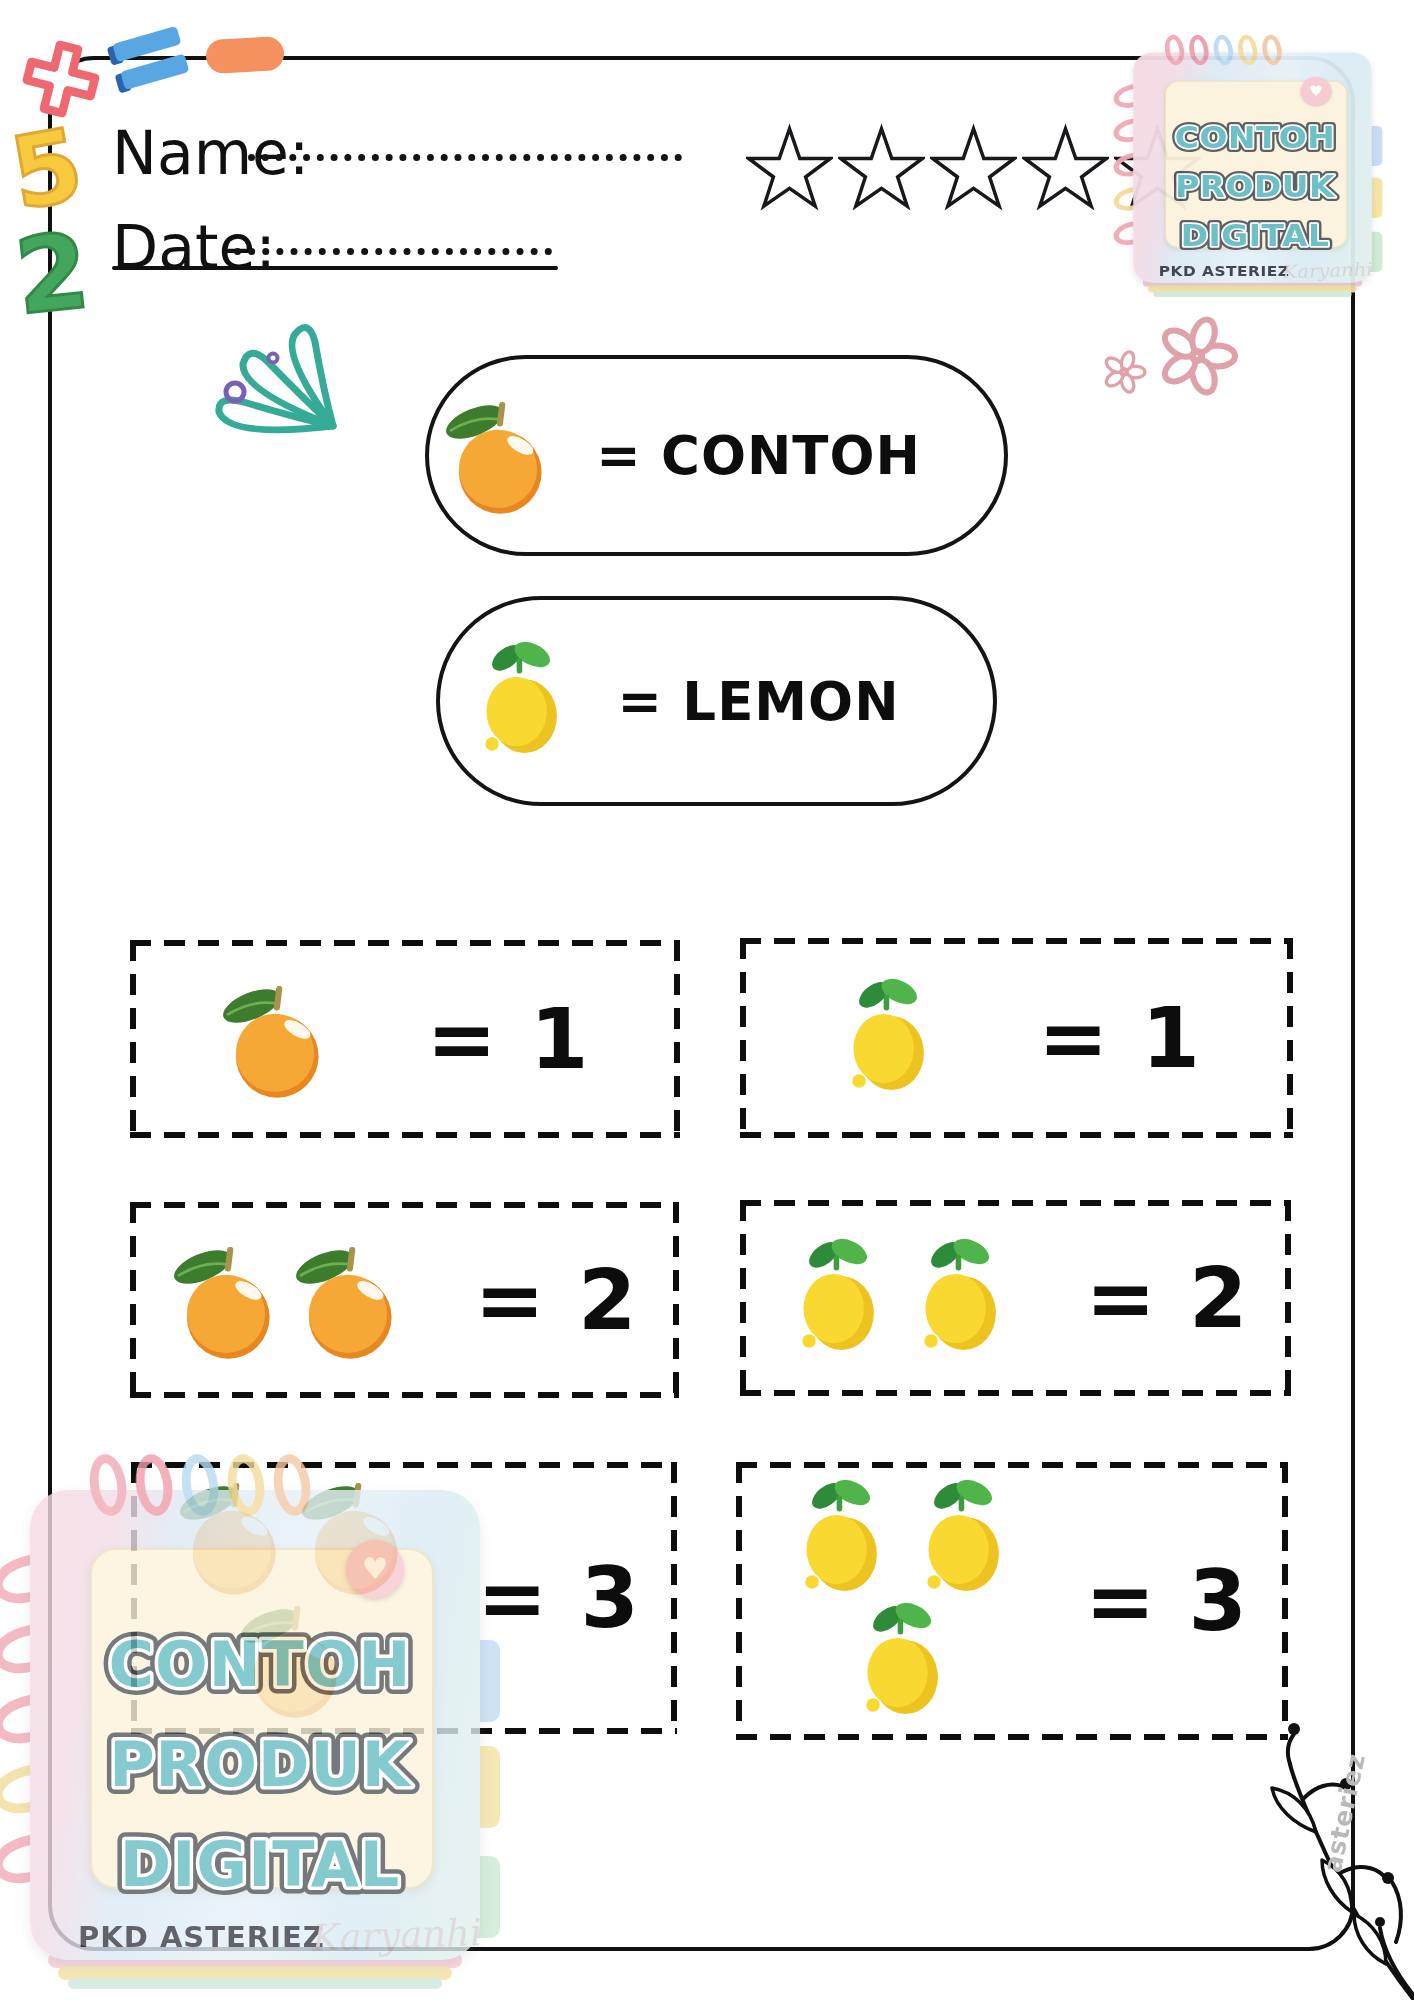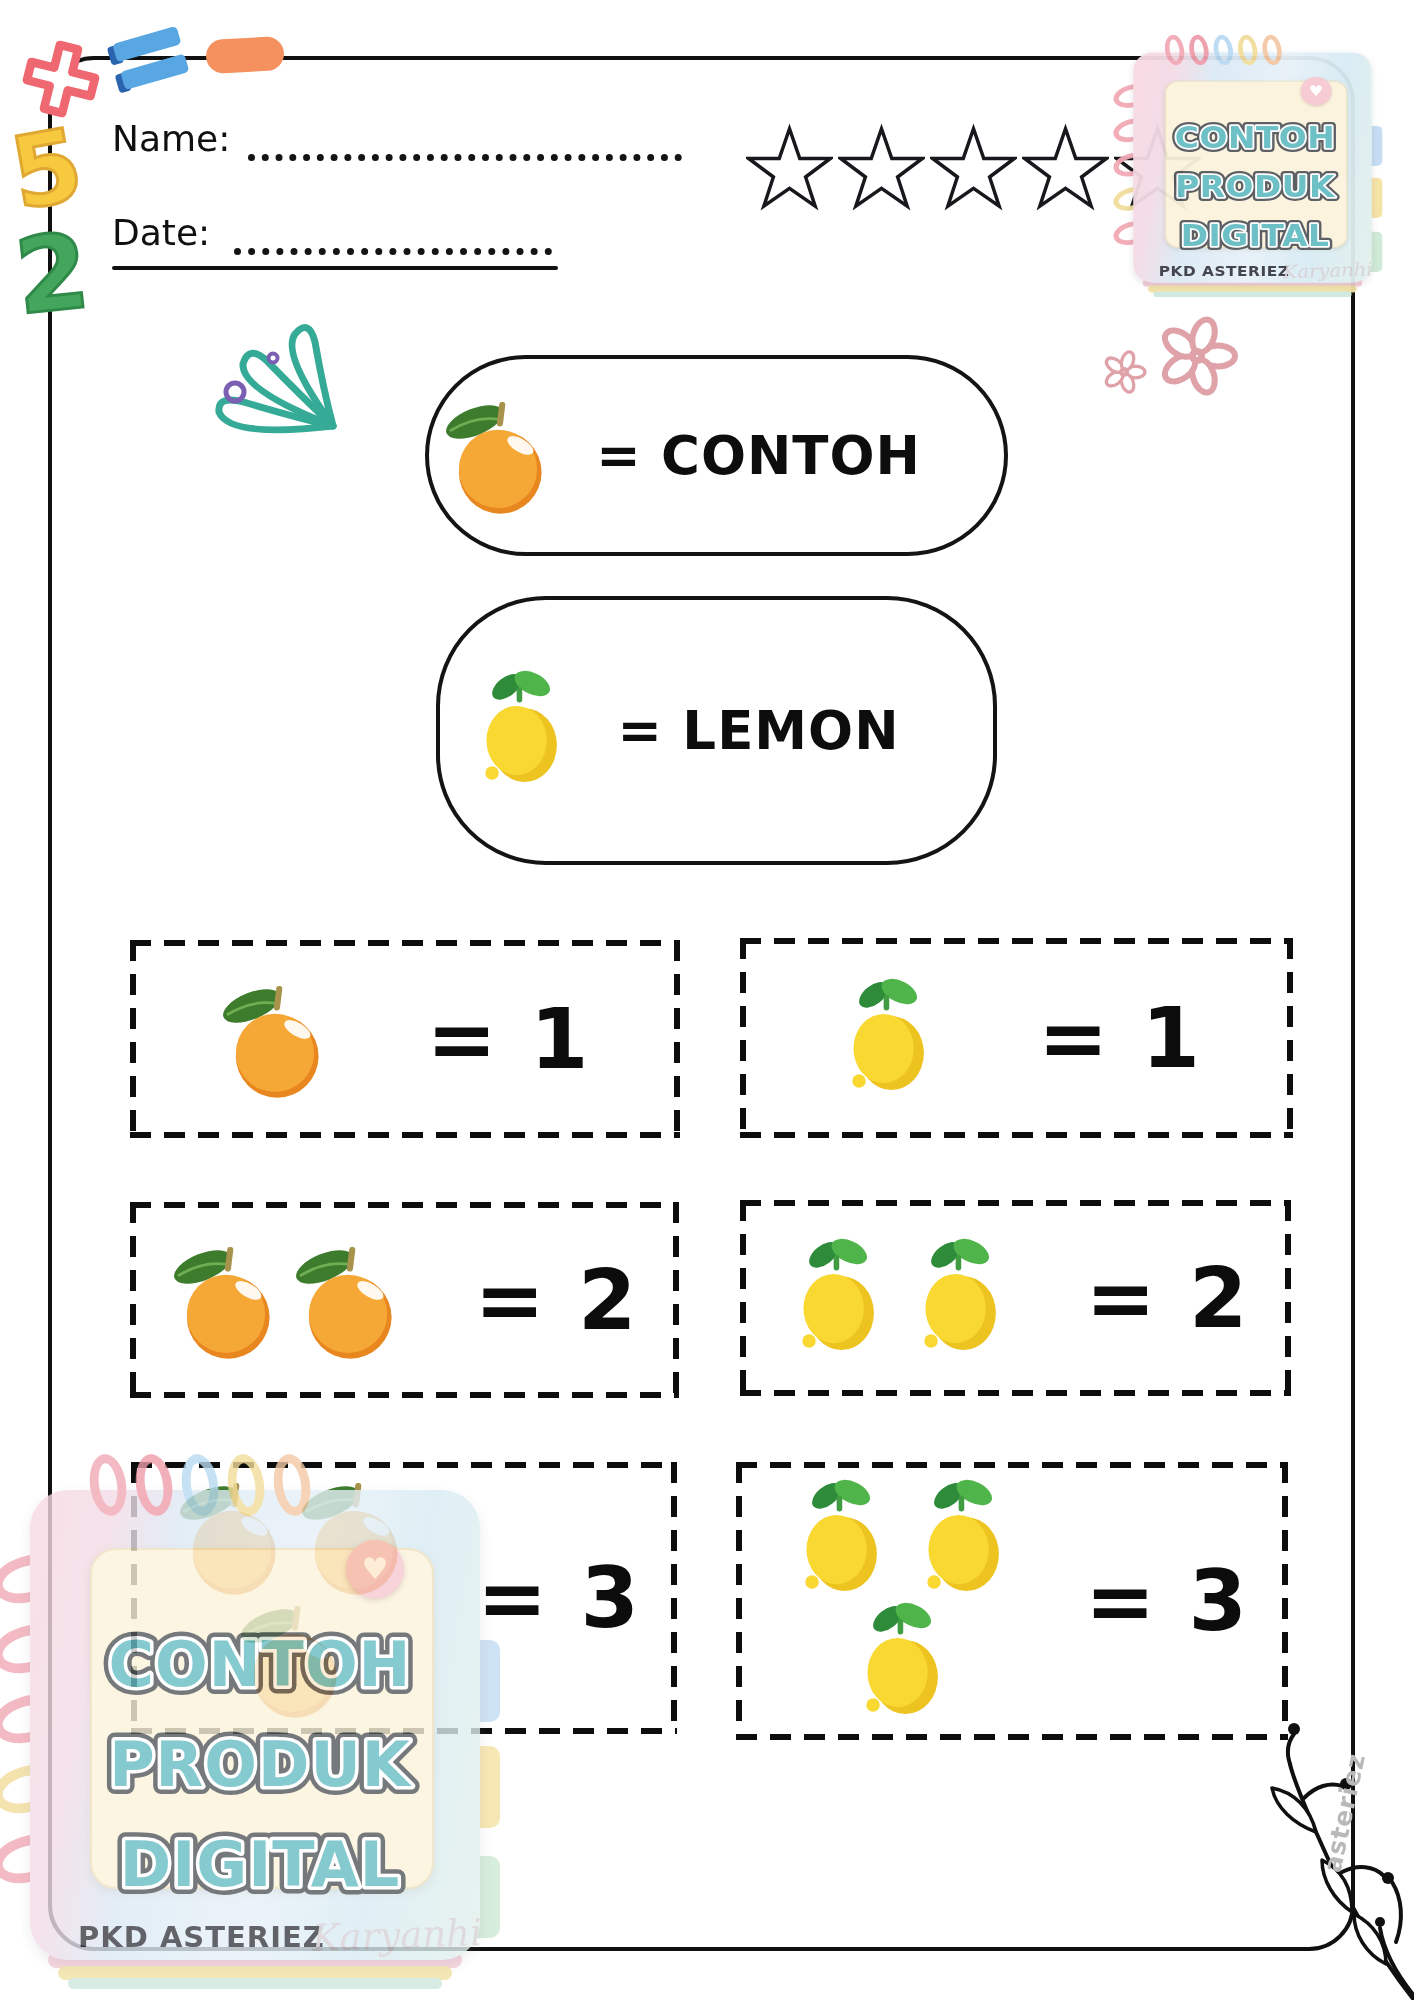--- a/index.html
+++ b/index.html
@@ -9,21 +9,21 @@
   }
 
   
   .frame{
     position:absolute;left:48px;top:56px;width:1307px;height:1895px;
     box-sizing:border-box;border:4px solid #101010;border-radius:46px;
     z-index:1;background:transparent;
   }
 
   
-  .hdr-label{position:absolute;font-size:36px;font-weight:500;color:#101010;z-index:4;letter-spacing:0px;}
+  .hdr-label{position:absolute;font-size:60px;font-weight:500;color:#101010;z-index:4;letter-spacing:0px;}
   .dotline{position:absolute;border-bottom:7px dotted #141414;z-index:4;}
   .solidline{position:absolute;background:#101010;z-index:4;border-radius:2px;}
 
   .stars{position:absolute;left:746px;top:120px;display:flex;gap:5px;z-index:2;}
   .star{width:87px;height:94px;display:block;}
 
   
   .plus-ic{position:absolute;left:22px;top:34px;width:78px;height:90px;z-index:4;transform:rotate(14deg);}
   .eq-ic{position:absolute;left:104px;top:14px;width:90px;height:88px;z-index:4;}
   .pill-ic{position:absolute;left:206px;top:38px;width:78px;height:34px;border-radius:18px;
@@ -188,21 +188,21 @@
     <ellipse cx="29" cy="25" rx="27" ry="12" fill="#3e7c2d" transform="rotate(-22 29 25)"></ellipse>
     <path d="M7 33 Q30 19 52 23" stroke="#6fae52" stroke-width="2.5" fill="none"></path>
     <rect x="50" y="7" width="5.5" height="22" rx="2.5" fill="#a8934d" transform="rotate(7 52 18)"></rect>
     <circle cx="52" cy="70" r="37" fill="#e8861f"></circle>
     <circle cx="50" cy="67" r="35" fill="#f6a836"></circle>
     <ellipse cx="70" cy="46" rx="13" ry="6" fill="#ffffff" opacity="0.92" transform="rotate(30 70 46)"></ellipse>
   </svg>
 </div>
   <div class="legend-label">= CONTOH</div>
 </div>
-<div class="pillbox" style="left:436px;top:596px;width:561px;height:269px;">
+<div class="pillbox" style="left:436px;top:596px;width:561px;height:210px;">
   <div class="fruits">
   <svg class="fruit" viewBox="0 0 100 110">
     <ellipse cx="38" cy="16" rx="15" ry="8.5" fill="#2e8b3a" transform="rotate(-38 38 16)"></ellipse>
     <ellipse cx="61" cy="13" rx="17" ry="9.5" fill="#4fb54a" transform="rotate(26 61 13)"></ellipse>
     <rect x="47" y="16" width="5" height="14" rx="2.5" fill="#3f9c40"></rect>
     <ellipse cx="54" cy="68" rx="29" ry="33" fill="#edc31f"></ellipse>
     <ellipse cx="47" cy="64" rx="27" ry="31" fill="#f8d831"></ellipse>
     <circle cx="25" cy="93" r="6" fill="#f8d831"></circle>
   </svg>
 </div>

